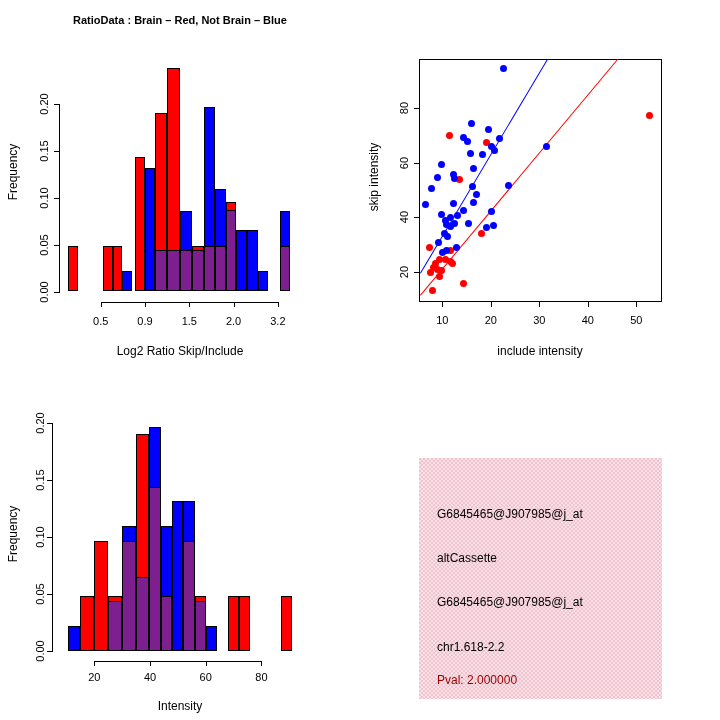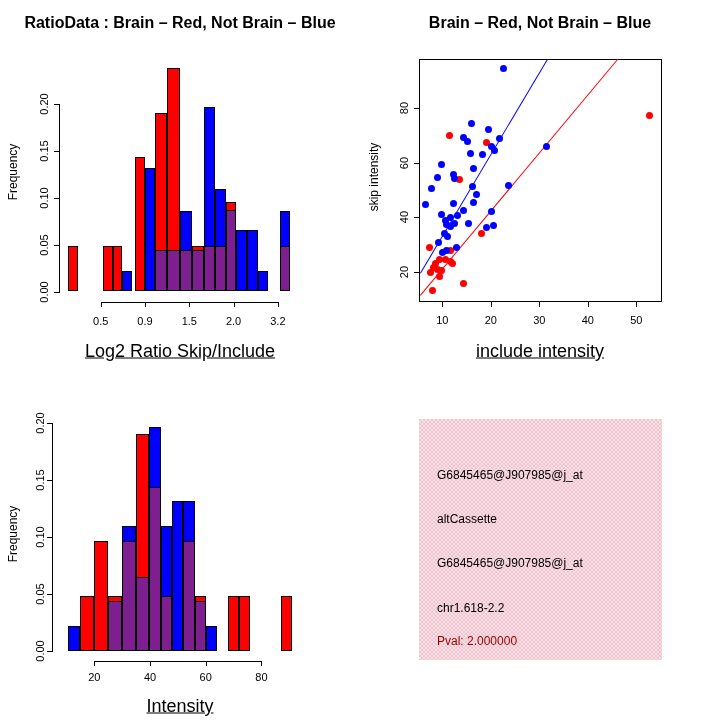--- a/index.html
+++ b/index.html
@@ -1,39 +1,38 @@
 <!DOCTYPE html>
 <html><head>
 <meta charset="utf-8">
 <style>
   html,body{margin:0;padding:0;background:#fff;}
   .canvas{position:relative;width:720px;height:720px;background:#ffffff;
           font-family:"Liberation Sans",sans-serif;color:#000;overflow:hidden;}
-  .title{position:absolute;font-size:16px;font-weight:bold;transform:translateX(-50%);white-space:nowrap;}
-  .hlabel{position:absolute;font-size:18px;transform:translate(-50%,-50%);white-space:nowrap;text-decoration:underline;}
+  .title{position:absolute;font-size:11px;font-weight:bold;transform:translateX(-50%);white-space:nowrap;}
+  .hlabel{position:absolute;font-size:12px;transform:translate(-50%,-50%);white-space:nowrap;}
   .vtext{position:absolute;font-size:12px;transform:translate(-50%,-50%) rotate(-90deg);white-space:nowrap;}
   .tick-label{position:absolute;font-size:11px;transform:translate(-50%,-50%);white-space:nowrap;}
   .tick-label.v{transform:translate(-50%,-50%) rotate(-90deg);}
   .bar{position:absolute;border:1px solid #000;box-sizing:border-box;}
   .bar.dotted{background-image:radial-gradient(circle, rgba(235,150,255,0.55) 0.7px, transparent 0.9px);
               background-size:5px 5px;}
   .axline{position:absolute;background:#000;}
   .pbox{position:absolute;border:1px solid #000;box-sizing:border-box;background:transparent;}
   .dot{position:absolute;width:7px;height:7px;border-radius:50%;}
   .rline{position:absolute;height:0;border-top:1px solid #000;transform-origin:0 0;}
   .infobox{position:absolute;left:419px;top:419px;width:243px;height:241px;}
   .info-line{position:absolute;left:18px;font-size:12px;white-space:nowrap;letter-spacing:0px;}
 </style>
 </head>
 <body>
 
 <div class="canvas">
 
   <div class="title" style="left:180px;top:14px">RatioData : Brain – Red, Not Brain – Blue</div>
-  <div class="title" style="left:540px;top:14px">Brain – Red, Not Brain – Blue</div>
 
   <div class="hlabel" style="left:180px;top:351px">Log2 Ratio Skip/Include</div>
   <div class="vtext" style="left:13px;top:172px">Frequency</div>
   <div class="hlabel" style="left:540px;top:351px">include intensity</div>
   <div class="vtext" style="left:374px;top:177px">skip intensity</div>
   <div class="hlabel" style="left:180px;top:706px">Intensity</div>
   <div class="vtext" style="left:13px;top:534px">Frequency</div>
 
   <div id="chart-layer">
       <div class="bar" style="left: 67.918px; top: 246.38px; width: 9.746px; height: 45.12px; background: rgb(255, 0, 0);"></div>
@@ -201,21 +200,21 @@
       <div class="axline" style="left: 47px; top: 593.7px; width: 5px; height: 1px;"></div>
       <div class="tick-label v" style="left: 40px; top: 593.7px;">0.05</div>
       <div class="axline" style="left: 47px; top: 536.7px; width: 5px; height: 1px;"></div>
       <div class="tick-label v" style="left: 40px; top: 536.7px;">0.10</div>
       <div class="axline" style="left: 47px; top: 479.7px; width: 5px; height: 1px;"></div>
       <div class="tick-label v" style="left: 40px; top: 479.7px;">0.15</div>
       <div class="axline" style="left: 47px; top: 422.7px; width: 5px; height: 1px;"></div>
       <div class="tick-label v" style="left: 40px; top: 422.7px;">0.20</div>
     </div>
 
-  <div class="infobox" style="background-color: rgb(240, 195, 206); background-image: linear-gradient(45deg, rgba(255, 255, 255, 0.5) 25%, transparent 25%, transparent 75%, rgba(255, 255, 255, 0.5) 75%), linear-gradient(45deg, rgba(255, 255, 255, 0.5) 25%, transparent 25%, transparent 75%, rgba(255, 255, 255, 0.5) 75%); background-size: 4px 4px; background-position: 0px 0px, 2px 2px;">
+  <div class="infobox" style="background-color: rgb(240, 195, 206); background-image: linear-gradient(45deg, rgba(255, 255, 255, 0.5) 25%, transparent 25%, transparent 75%, rgba(255, 255, 255, 0.5) 75%), linear-gradient(45deg, rgba(255, 255, 255, 0.5) 25%, transparent 25%, transparent 75%, rgba(255, 255, 255, 0.5) 75%); background-size: 4px 4px; background-position: 0px 0px, 2px 2px; margin-top: 39px;">
     <div class="info-line" style="top: 49px; color: rgb(0, 0, 0);">G6845465@J907985@j_at</div>
     <div class="info-line" style="top: 93px; color: rgb(0, 0, 0);">altCassette</div>
     <div class="info-line" style="top: 137px; color: rgb(0, 0, 0);">G6845465@J907985@j_at</div>
     <div class="info-line" style="top: 182px; color: rgb(0, 0, 0);">chr1.618-2.2</div>
     <div class="info-line pval" style="top: 215px; color: rgb(153, 0, 0);">Pval: 2.000000</div>
   </div>
 
 </div>
 
 </body></html>

